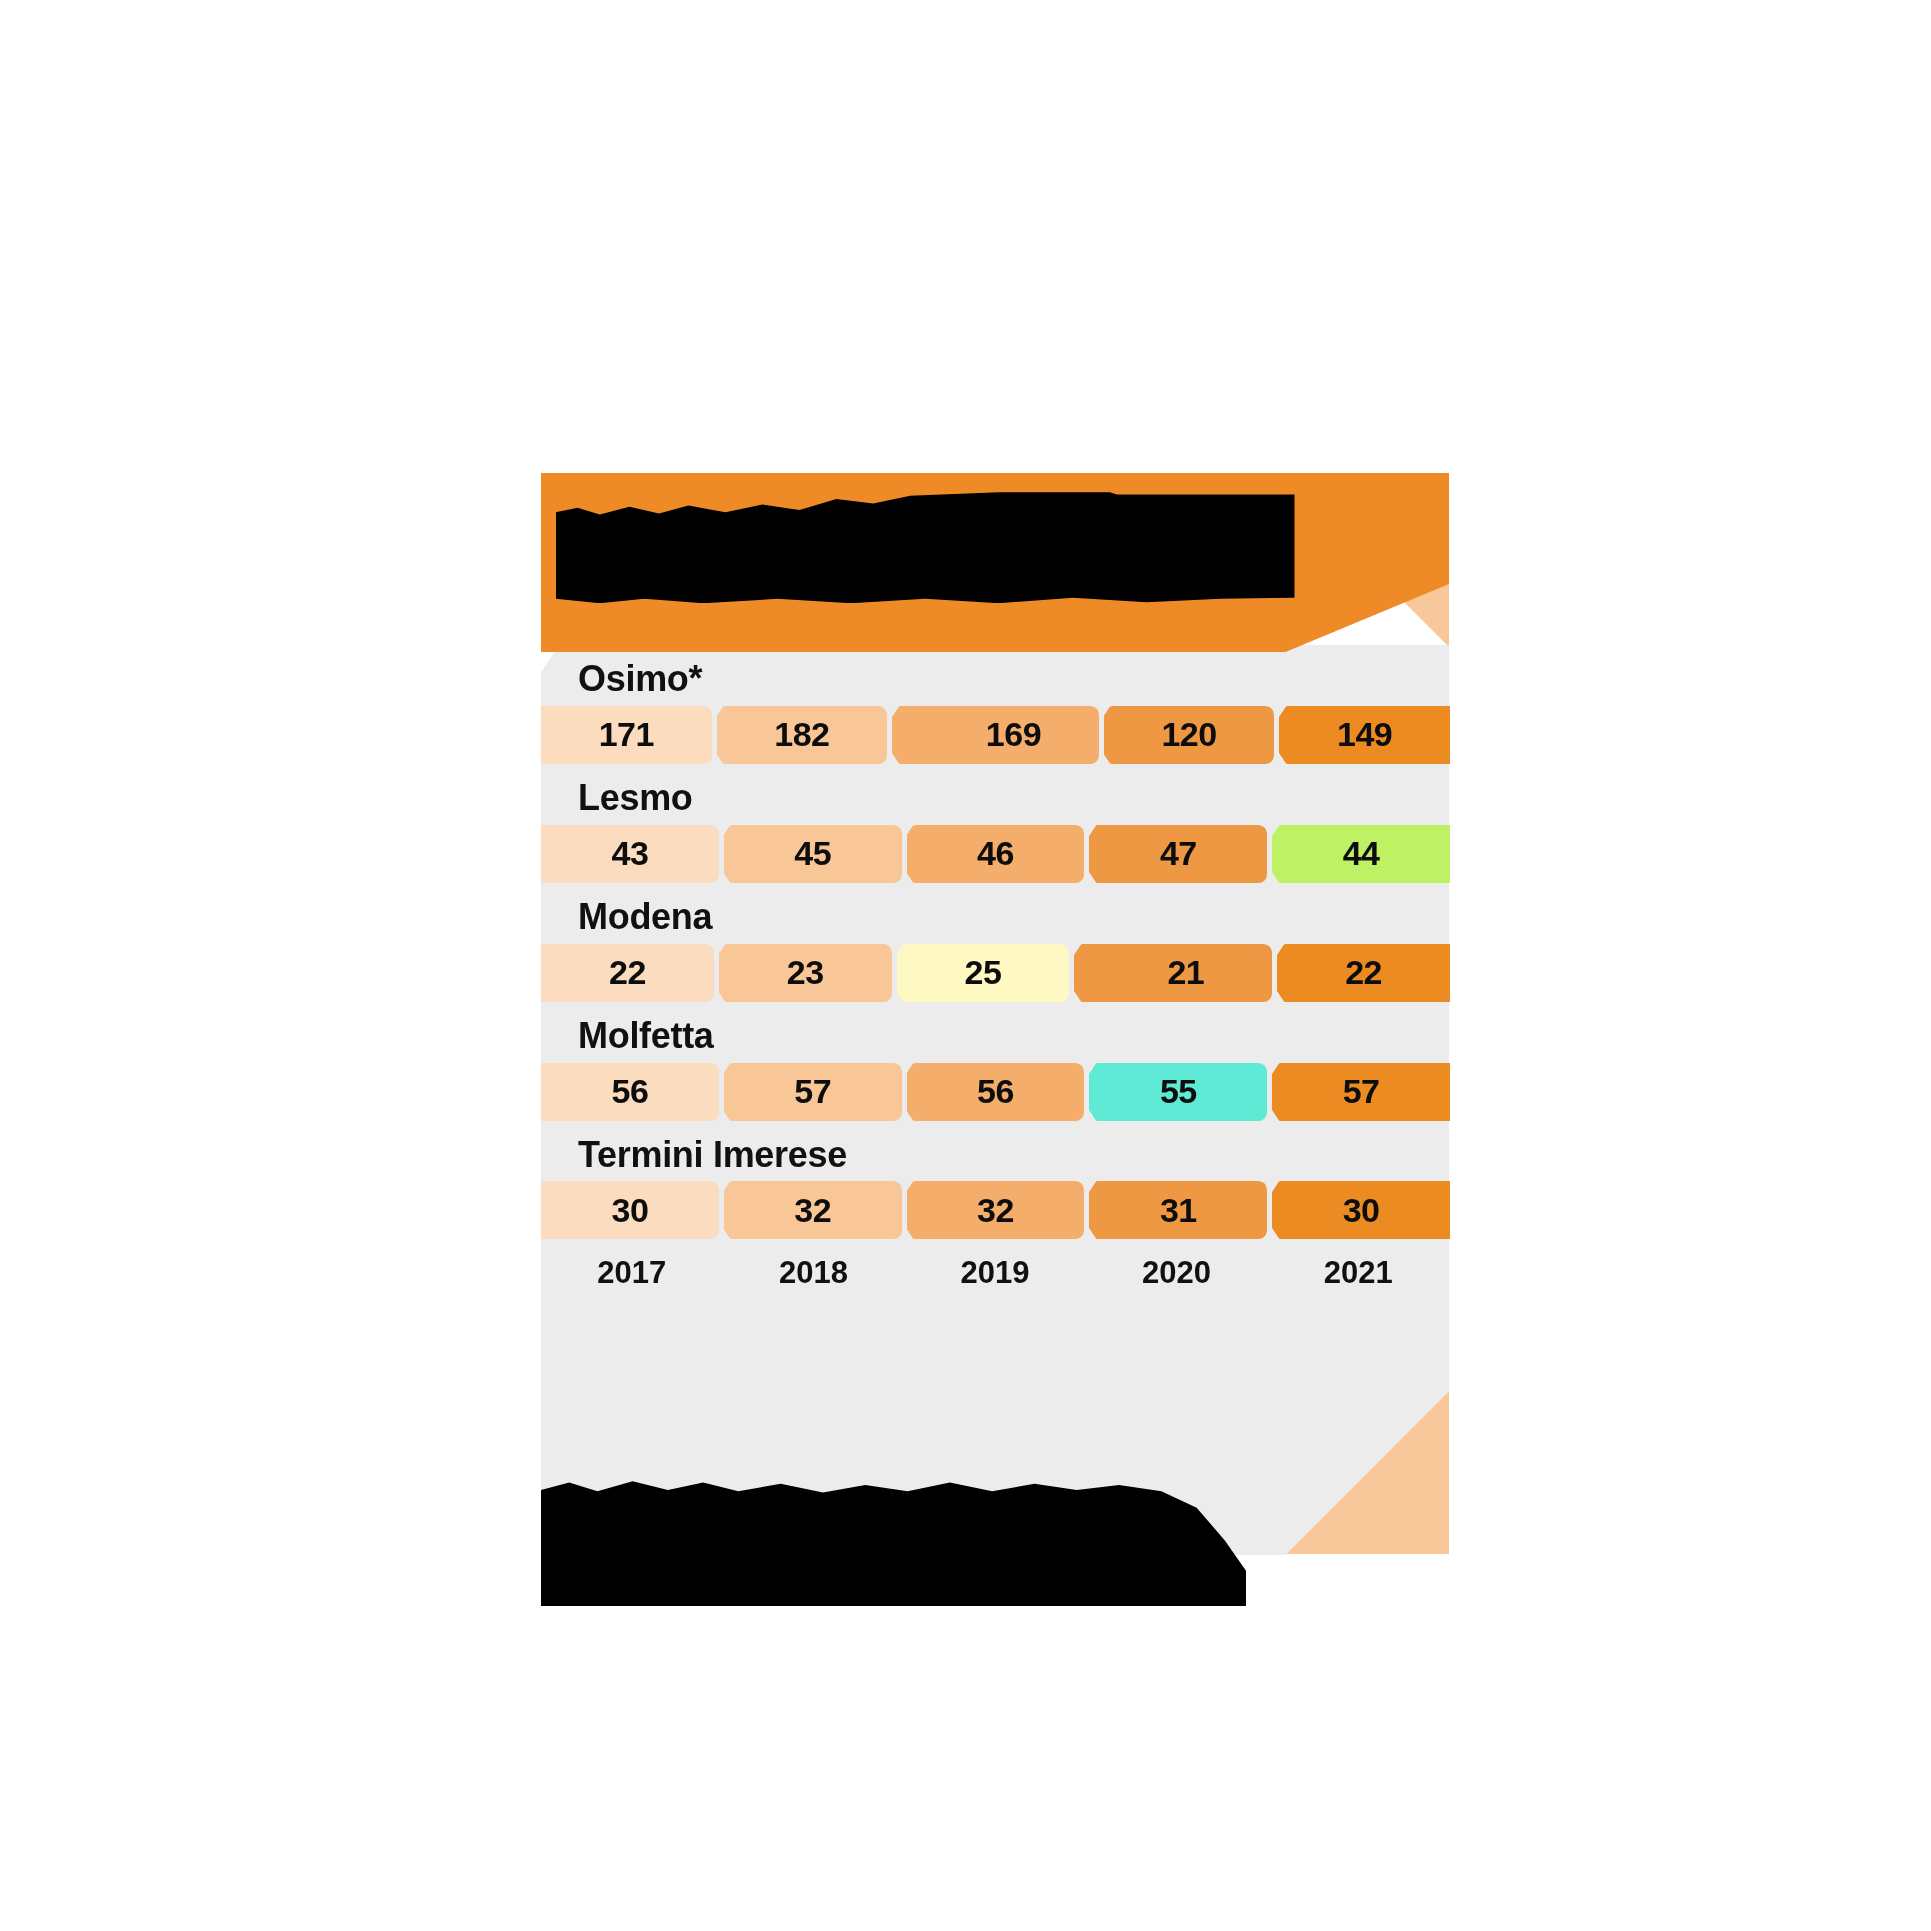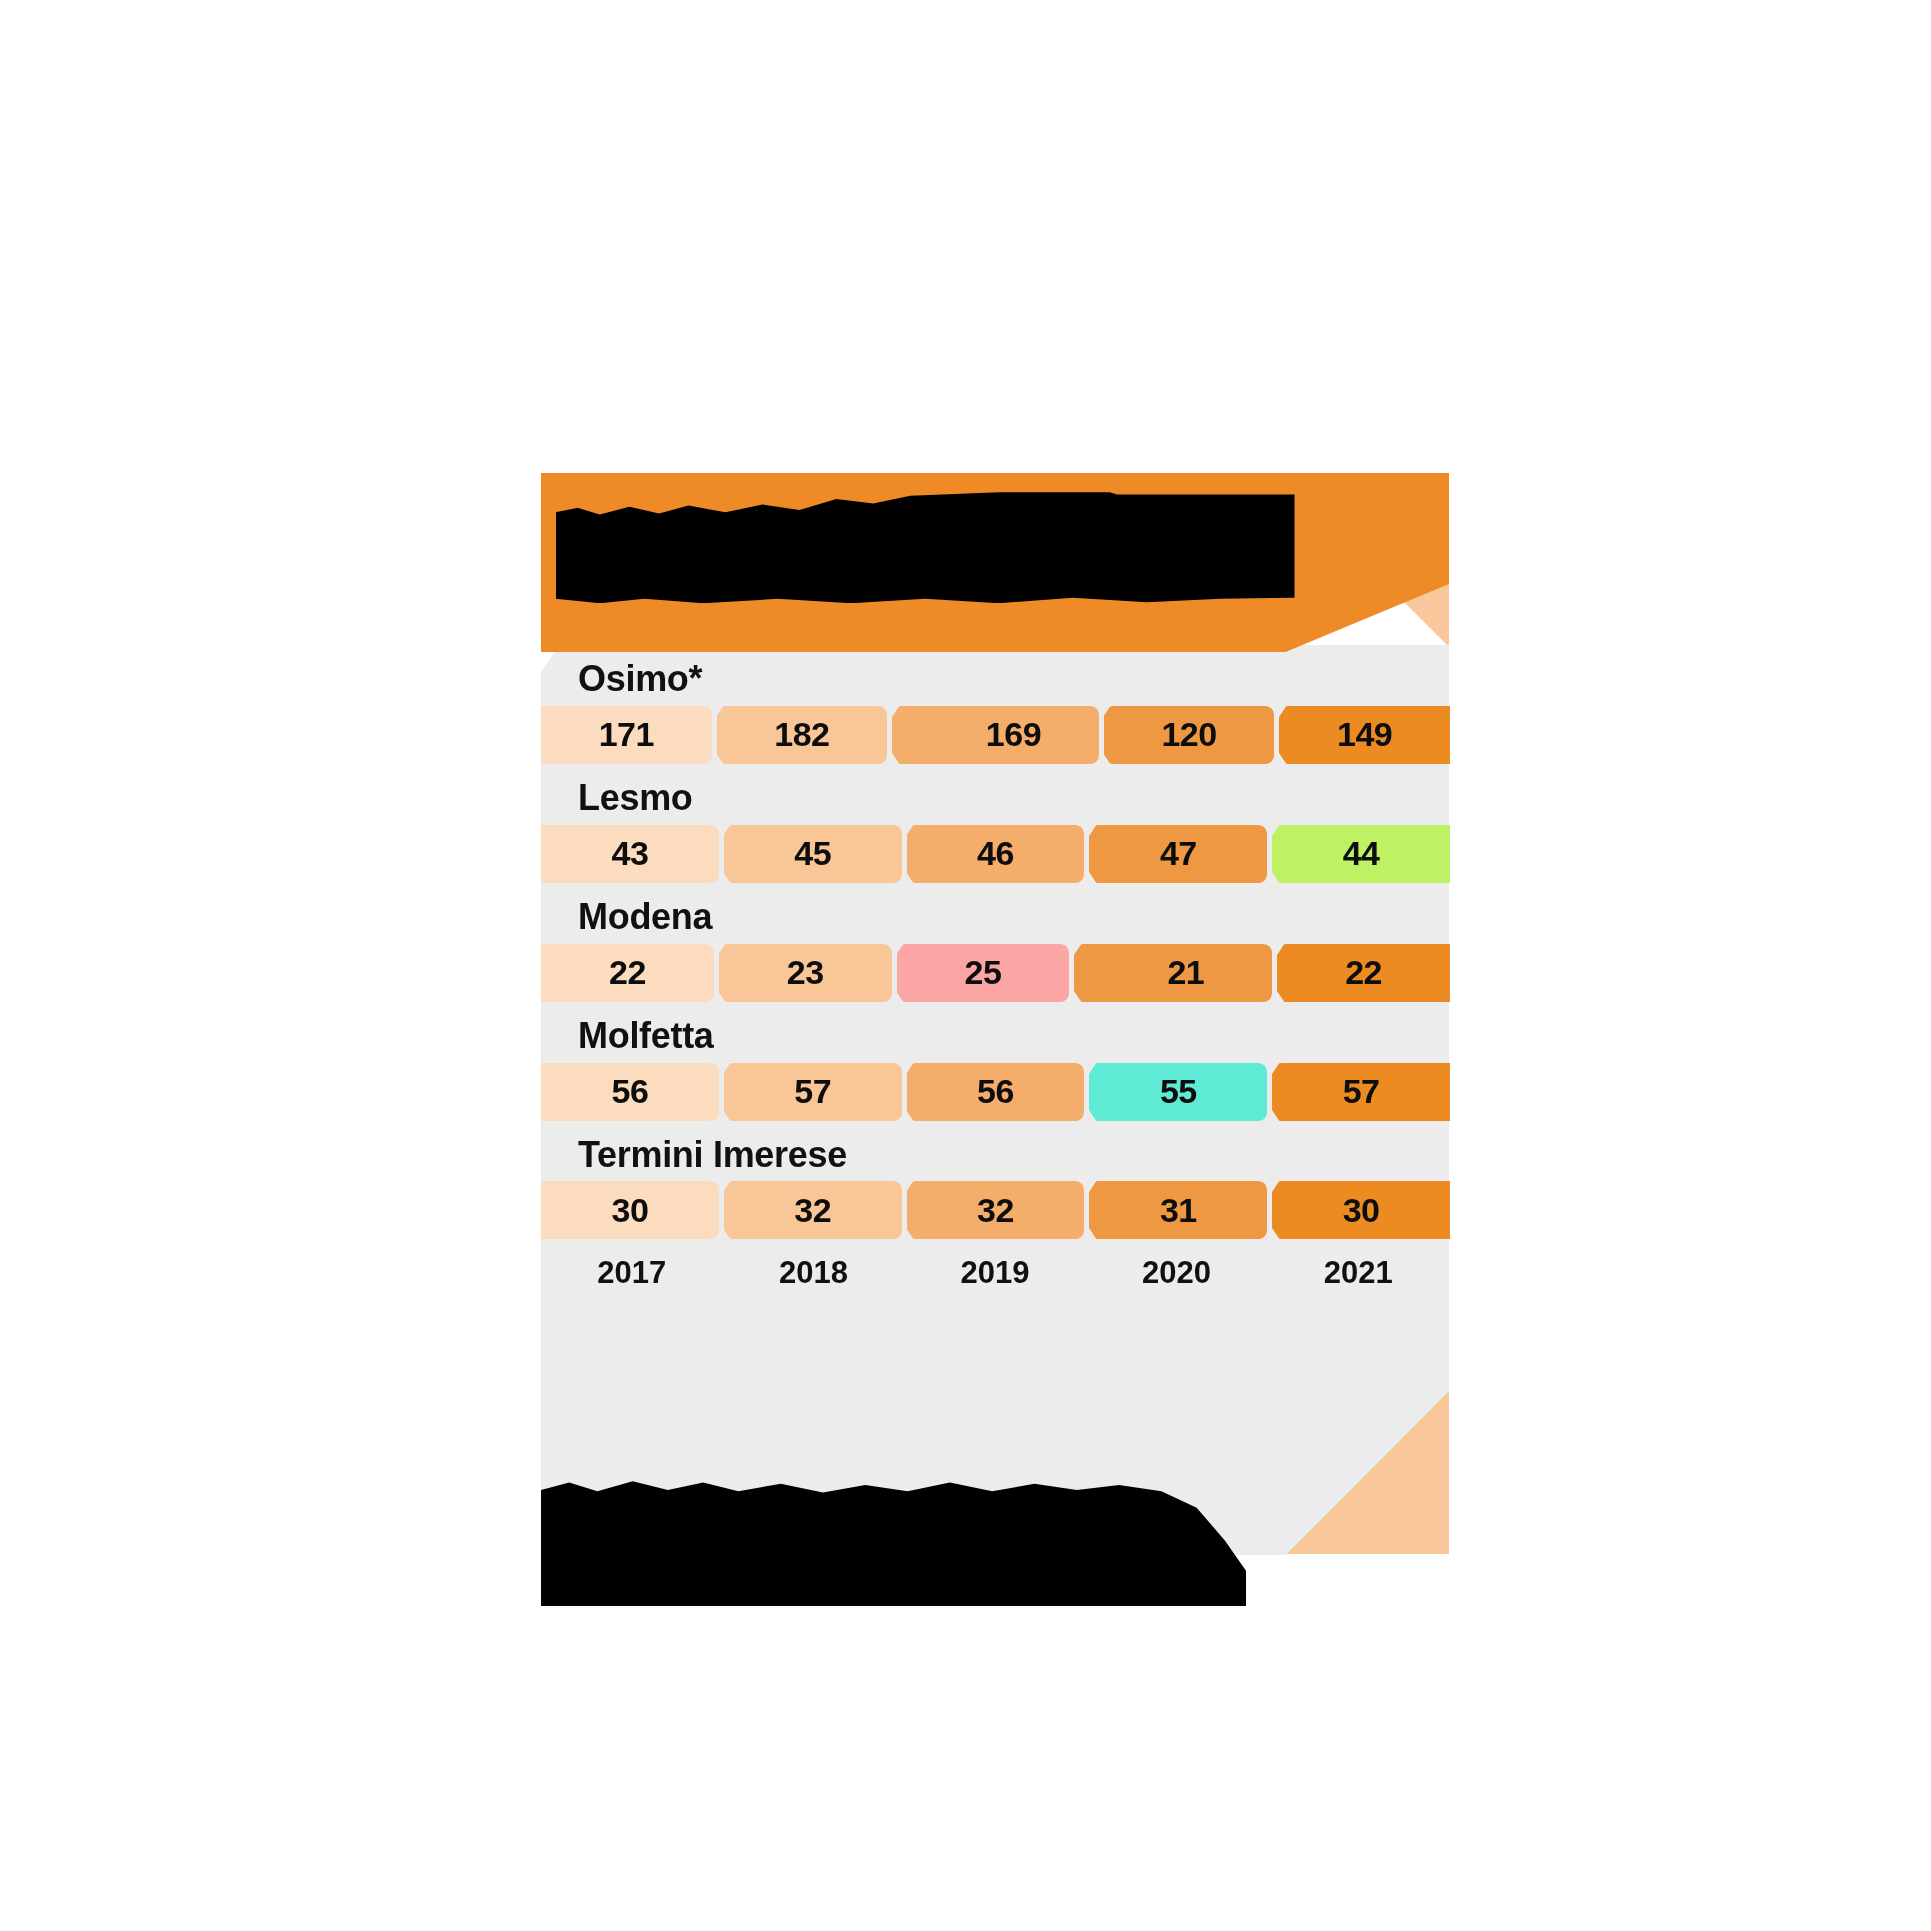--- a/index.html
+++ b/index.html
@@ -265,21 +265,21 @@
         </div>
         <div class="row">
           <div class="row-label">Modena</div>
           <div class="bars">
             <div class="bar" style="background: rgb(251, 220, 190);">
               <span class="bar-value">22</span>
             </div>
             <div class="bar" style="background: rgb(249, 198, 151);">
               <span class="bar-value">23</span>
             </div>
-            <div class="bar" style="background: #fca5a5;">
+            <div class="bar" style="background: #fef9c3;">
               <span class="bar-value">25</span>
             </div>
             <div class="bar" style="background: rgb(239, 152, 68); padding-left: 25px;">
               <span class="bar-value">21</span>
             </div>
             <div class="bar" style="background: rgb(236, 139, 34);">
               <span class="bar-value">22</span>
             </div>
           </div>
         </div>

